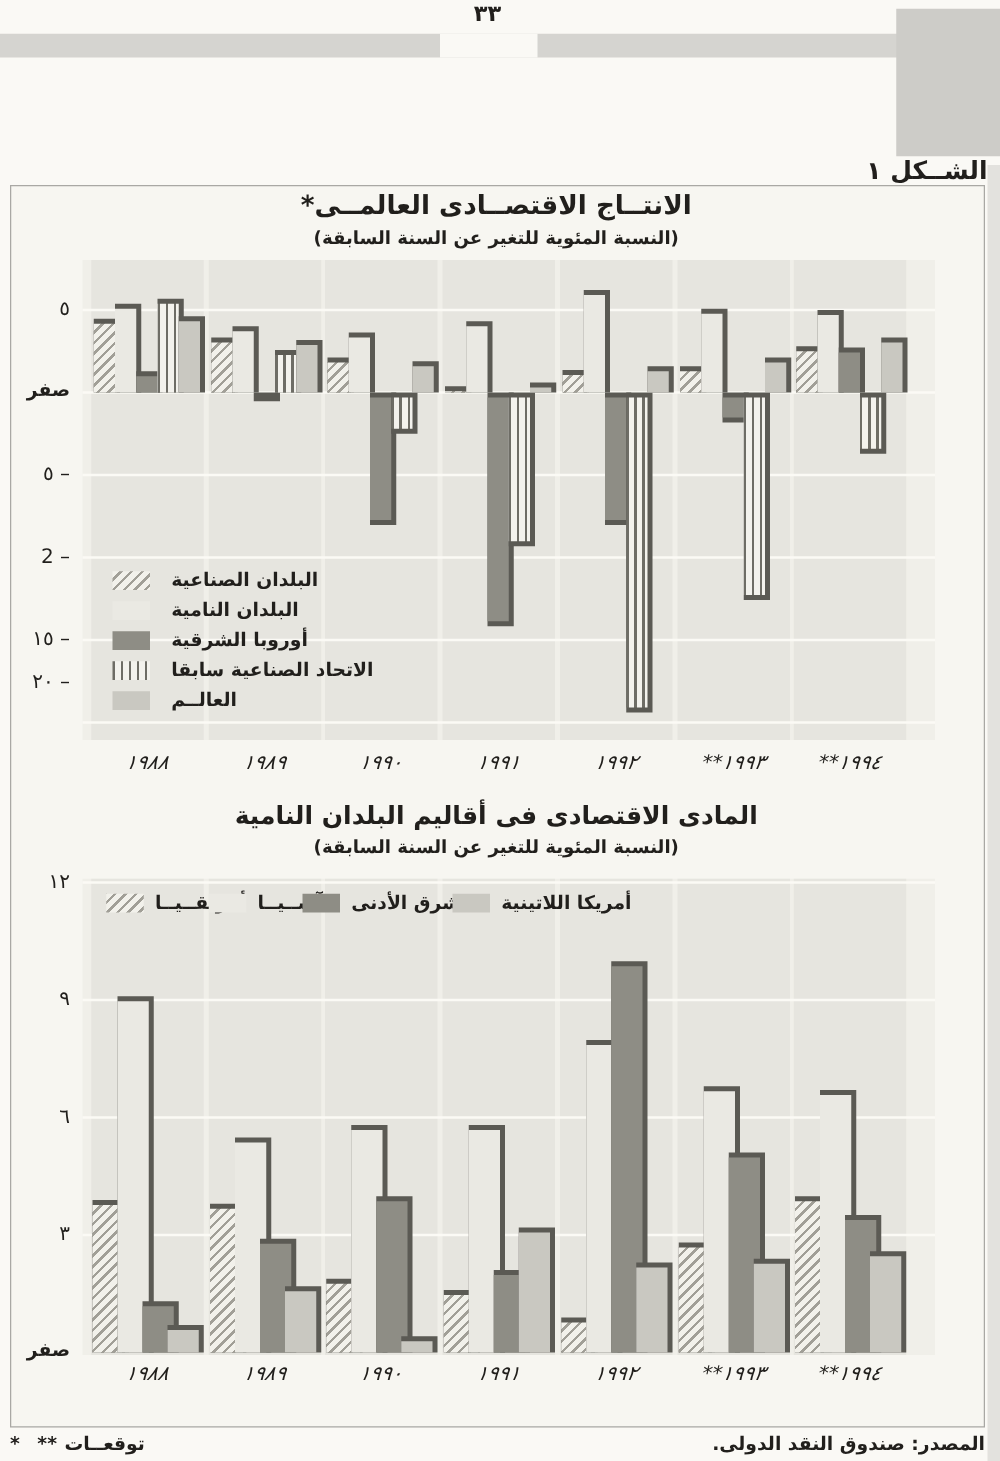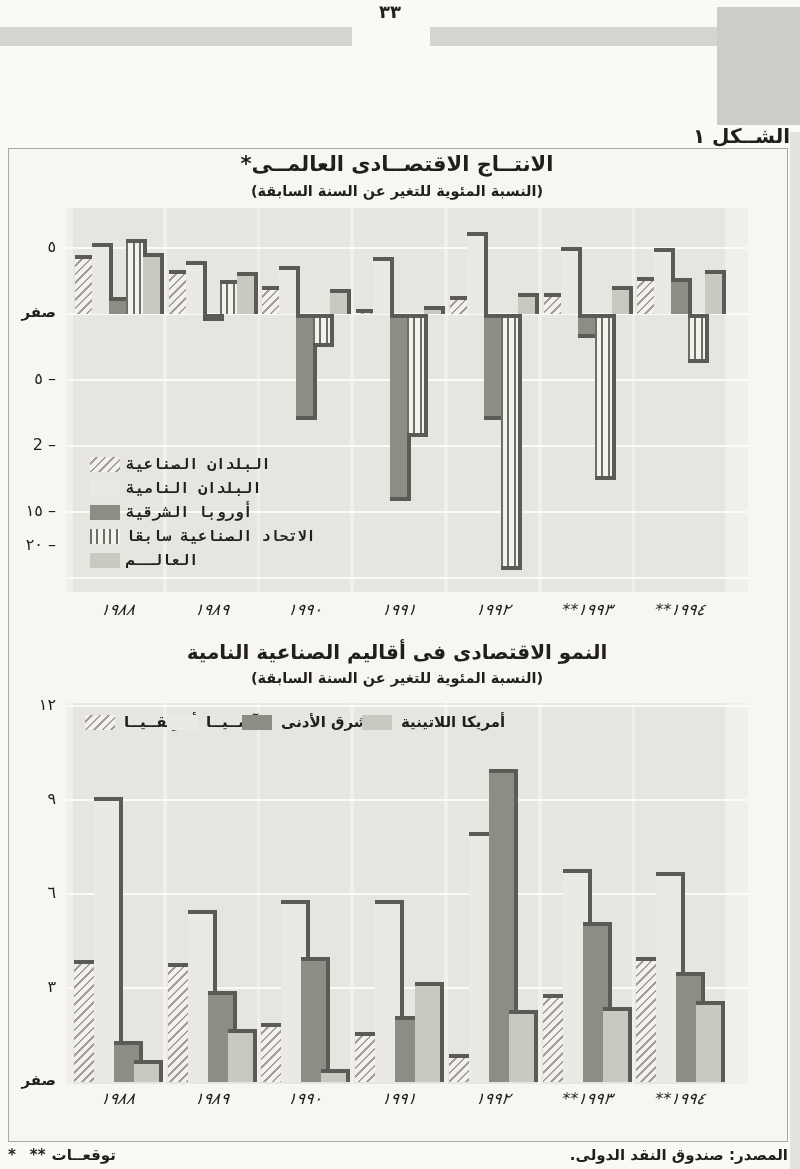--- a/index.html
+++ b/index.html
@@ -21,21 +21,21 @@
   .ylab.word{font-weight:bold;font-size:15px;}
   .xlab{font-size:16px;text-align:center;direction:ltr;white-space:nowrap;
         transform:skewX(-12deg);font-style:italic;}
   .bar{position:absolute;background:#5b5a54;}
   .bar-fill{position:absolute;}
   .f-light{background:#eae9e3;}
   .f-medium{background:#c9c8c1;}
   .f-dark{background:#8e8d85;}
   .f-hatch{background:repeating-linear-gradient(135deg,#f2f1eb 0 4px,#a19f97 4px 6px);}
   .f-vlines{background:repeating-linear-gradient(90deg,#6e6d66 0 2px,#f3f2ed 2px 6.5px);}
-  .legend-item{display:flex;align-items:center;gap:6px;height:24px;font-family:Liberation Mono, monospace;}
+  .legend-item{display:flex;align-items:center;gap:17px;height:24px;}
   .legend-row-item{position:absolute;display:flex;align-items:center;gap:9px;height:18px;}
   .swatch{width:30px;height:15px;flex:0 0 auto;}
   .legend-label{font-size:15px;font-weight:bold;direction:rtl;white-space:nowrap;}
   .footnote{display:flex;align-items:center;gap:6px;font-size:15px;font-weight:bold;direction:ltr;}
   .footnote .seg{direction:rtl;white-space:nowrap;}
   .source{font-size:15px;font-weight:bold;direction:rtl;white-space:nowrap;}
 </style>
 </head>
 <body>
 
@@ -46,21 +46,21 @@
   <div class="abs" style="left:352px;top:27px;width:78px;height:19px;background:#faf9f5;"></div>
   <div class="abs right-band" style="left:717px;top:7px;width:83px;height:118px;"></div>
   <div class="abs right-strip" style="left:790px;top:132px;width:10px;height:1037px;"></div>
   <div class="abs figure-label" style="right:10px;top:124px;margin-left:36px;">الشــكل ١</div>
 
   <div class="abs chart-box" style="left:8px;top:148px;width:778px;height:992px;"></div>
 
   <div class="abs chart-title" style="left:8px;top:152px;width:778px;">الانتــاج الاقتصــادى العالمــى*</div>
   <div class="abs chart-subtitle" style="left:8px;top:183px;width:778px;">(النسبة المئوية للتغير عن السنة السابقة)</div>
 
-  <div class="abs chart-title" style="left:8px;top:640px;width:778px;font-size:20px;">النمو الاقتصادى فى أقاليم الصناعية النامية</div>
+  <div class="abs chart-title" style="left:8px;top:640px;width:778px;font-size:20px;">المادى الاقتصادى فى أقاليم البلدان النامية</div>
   <div class="abs chart-subtitle" style="left:8px;top:670px;width:778px;">(النسبة المئوية للتغير عن السنة السابقة)</div>
 
   <div id="chart0" class="abs" style="left:0;top:0;width:800px;height:1169px;">
       <div class="abs plot" style="left: 66px; top: 208px; width: 682px; height: 384px;"></div>
       <div class="abs band" style="left: 73px; top: 208px; width: 90px; height: 384px;"></div>
       <div class="abs band" style="left: 166.7px; top: 208px; width: 90px; height: 384px;"></div>
       <div class="abs band" style="left: 260.4px; top: 208px; width: 90px; height: 384px;"></div>
       <div class="abs band" style="left: 354.1px; top: 208px; width: 90px; height: 384px;"></div>
       <div class="abs band" style="left: 447.8px; top: 208px; width: 90px; height: 384px;"></div>
       <div class="abs band" style="left: 541.5px; top: 208px; width: 90px; height: 384px;"></div>

